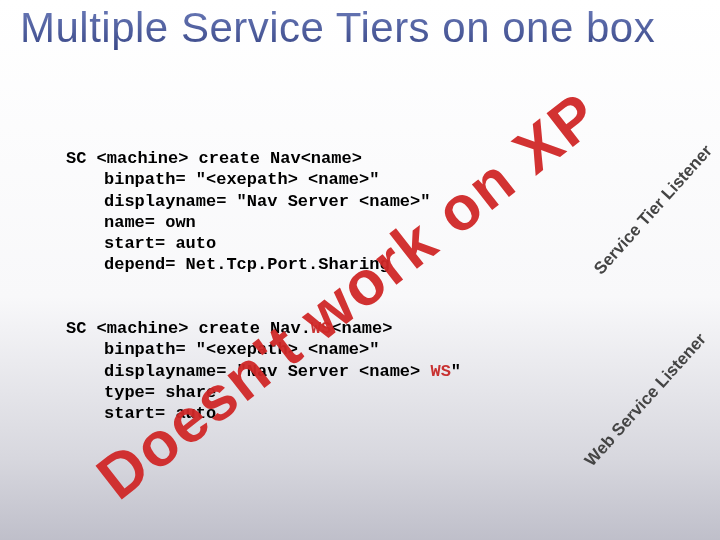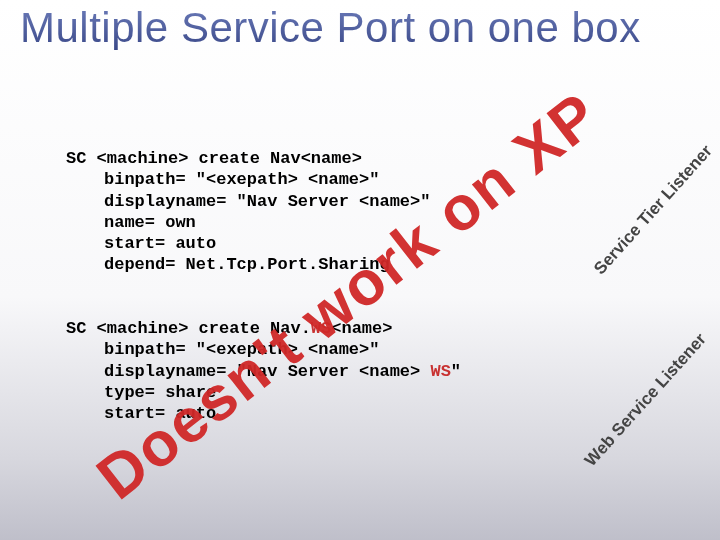--- a/index.html
+++ b/index.html
@@ -59,21 +59,21 @@
     transform-origin: center;
     white-space: nowrap;
     font-family: "Segoe UI", Arial, sans-serif;
   }
   .label1 { top: 200px; left: 570px; transform: rotate(-48deg); }
   .label2 { top: 390px; left: 560px; transform: rotate(-48deg); }
 </style>
 </head>
 <body>
 
-<div class="title">Multiple Service Port on one box</div>
+<div class="title">Multiple Service Tiers on one box</div>
 
 <div class="code-block block1">
   <span>SC &lt;machine&gt; create Nav&lt;name&gt;</span><br>
   <span class="indent">binpath= "&lt;exepath&gt; &lt;name&gt;"</span>
   <span class="indent">displayname= "Nav Server &lt;name&gt;"</span>
   <span class="indent">name= own</span>
   <span class="indent">start= auto</span>
   <span class="indent">depend= Net.Tcp.Port.Sharing</span>
 </div>
 

